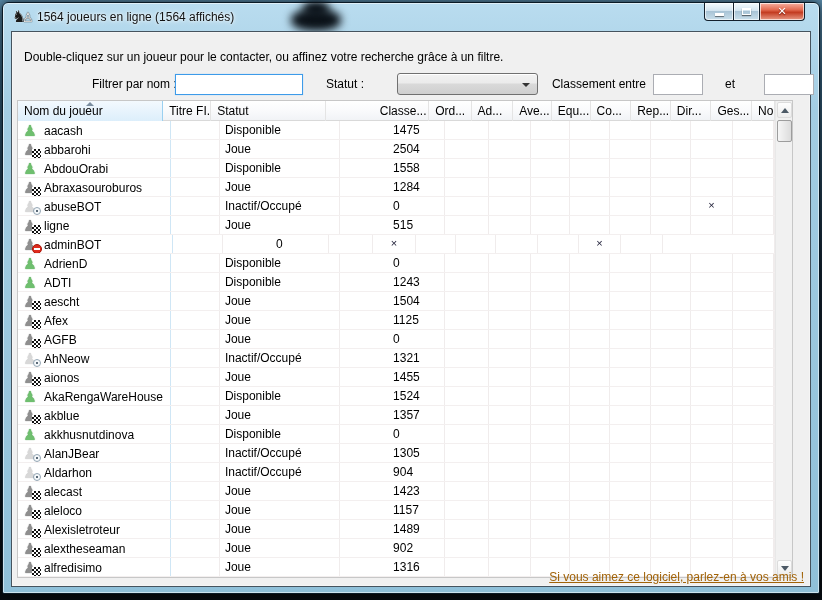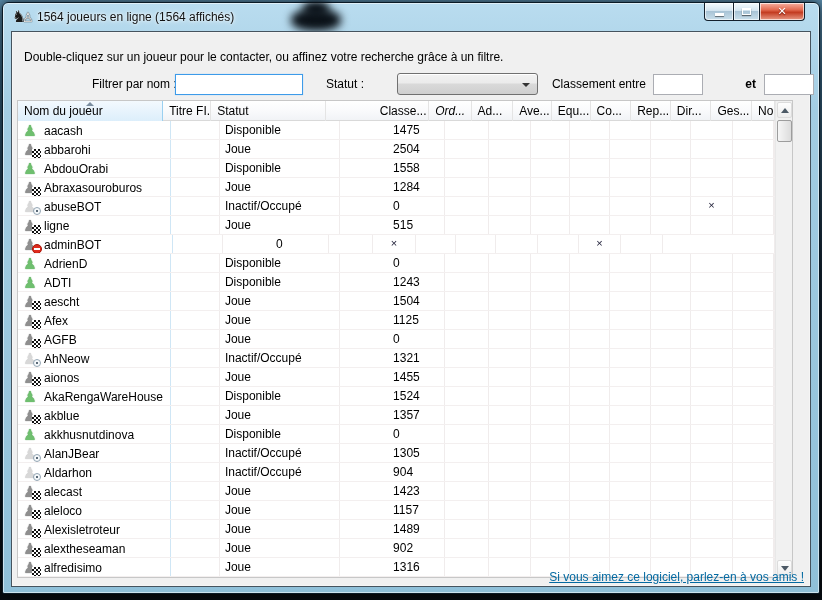--- a/index.html
+++ b/index.html
@@ -56,21 +56,21 @@
     position:absolute; left:8px; right:8px; top:28px; bottom:6px;
     background:#f0f0f0; border:1px solid #45535e;
     box-shadow:inset 0 0 0 1px rgba(255,255,255,.35);
   }
   .instruction { position:absolute; left:12px; top:18px; white-space:nowrap; }
 
   .lbl { position:absolute; top:45px; white-space:nowrap; }
   .lbl-name { left:80px; width:78px; text-align:right; }
   .lbl-statut { left:300px; width:66px; text-align:center; }
   .lbl-classement { left:520px; width:114px; text-align:right; }
-  .lbl-et { left:726px; width:18px; text-align:right;font-weight:bold; }
+  .lbl-et { left:705px; width:18px; text-align:right; }
 
   .txt {
     position:absolute; top:42px; height:21px; background:#fff;
     border:1px solid #abadb3; padding:2px 4px; font:12px "Liberation Sans",sans-serif;
     outline:none;
   }
   .txt-name { left:163px; width:128px; border:1px solid #3d9be9; box-shadow:0 0 1px #9ed0f5; }
   .txt-min { left:641px; width:50px; }
   .txt-max { left:752px; width:50px; }
 
@@ -108,21 +108,21 @@
     border-bottom:4px solid #7b8ea0;
   }
   .tbody { position:absolute; left:0; top:20px; right:17px; bottom:0; overflow:hidden; }
   .trow { display:flex; height:19px; border-bottom:1px solid #f3efef; background:#fff; }
   .td {
     height:18px; padding:2px 0 0 5px; border-right:1px solid #f0ecec;
     white-space:nowrap; overflow:hidden;
   }
   .td.mark { text-align:center; padding-left:0; color:#1a1a33; font-size:11px; }
   .c0{width:155px;} .c1{width:50px;} .c2{width:122px;} .c3{width:58px;margin-left:48px;}
-  .c4{width:44px;font-style:italic;} .c5{width:43px;} .c6{width:40px;} .c7{width:40px;}
+  .c4{width:44px;} .c5{width:43px;} .c6{width:40px;} .c7{width:40px;}
   .c8{width:42px;} .c9{width:41px;} .c10{width:42px;} .c11{width:42px;} .c12{flex:1;}
   .trow .c0 { border-right-color:#cfe6f5; padding-left:4px; display:flex; align-items:center; }
 
   
   .pawn { position:relative; display:inline-block; width:16px; height:16px;
     font-size:15px; line-height:15px; text-align:center; margin-right:4px; flex:0 0 16px; }
   .pawn .badge { position:absolute; display:none; }
   .pawn-available { color:#6fbf6f; text-shadow:0 0 1px #3d8f3d; }
   .pawn-playing, .pawn-dnd { color:#8f8f8f; text-shadow:0 0 1px #5a5a5a; }
   .pawn-inactive { color:#d8d8d8; text-shadow:0 0 1px #bbb; }
@@ -157,21 +157,21 @@
   .sbtn-up { top:1px; } .sbtn-down { bottom:1px; }
   .tri-up { width:0;height:0;border-left:4px solid transparent;border-right:4px solid transparent;border-bottom:5px solid #4d5a66; }
   .tri-down { width:0;height:0;border-left:4px solid transparent;border-right:4px solid transparent;border-top:5px solid #4d5a66; }
   .sthumb {
     position:absolute; left:1px; top:19px; width:15px; height:22px;
     background:linear-gradient(90deg,#f6f6f6,#dcdcdc);
     border:1px solid #9d9d9d; border-radius:2px;
   }
 
   .footer-link {
-    position:absolute; right:6px; bottom:2px; color:#0369a1;
+    position:absolute; right:6px; bottom:2px; color:#a16207;
     text-decoration:underline; white-space:nowrap; cursor:pointer;
   }
 </style>
 </head>
 <body>
 
 <div class="window">
   <div class="glass-blob blob-body"></div>
   <div class="glass-blob blob-head"></div>
 

